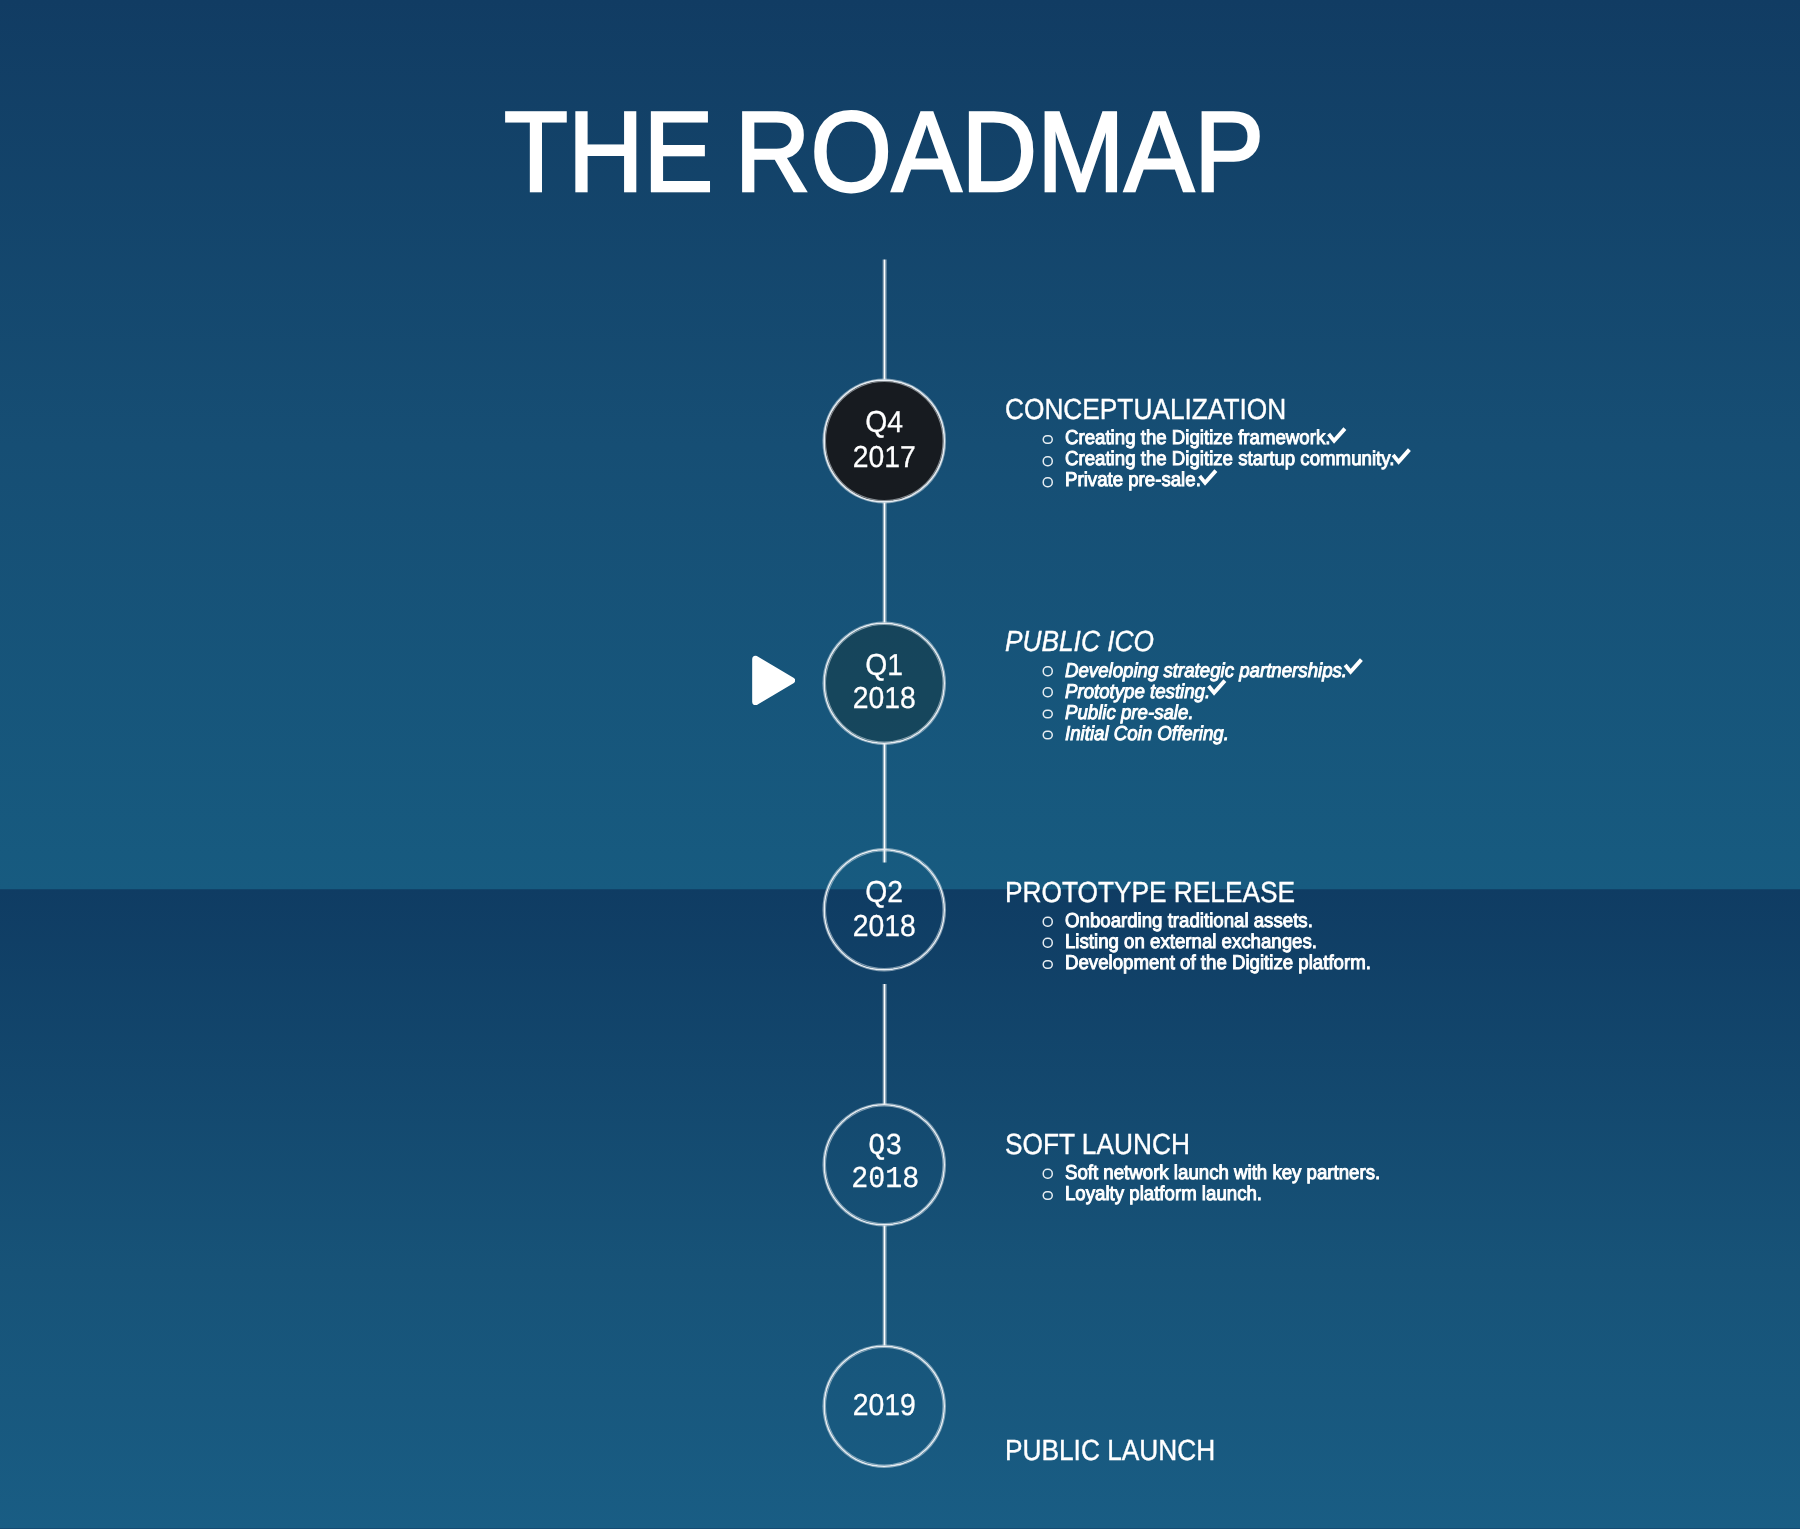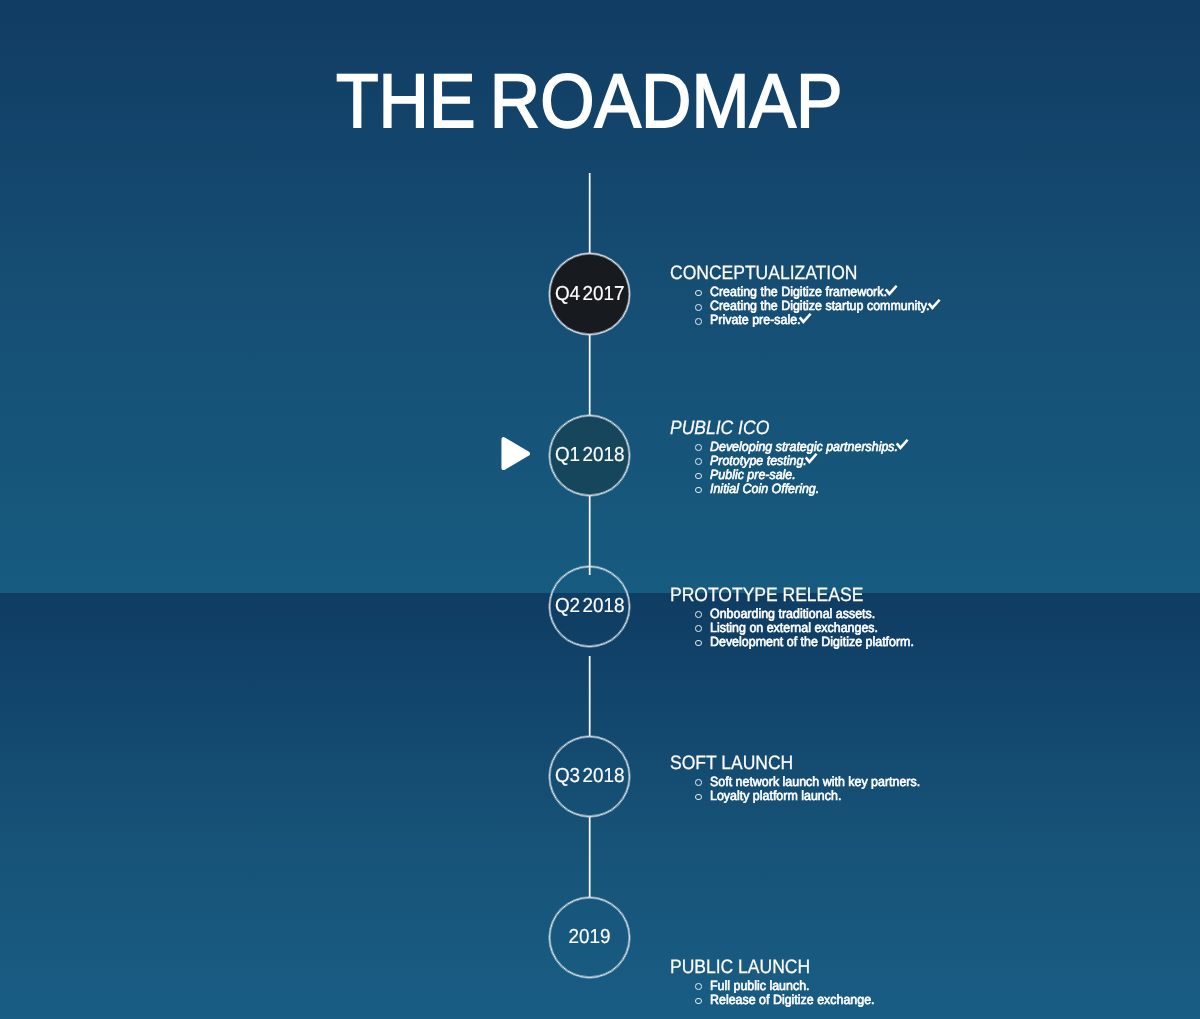--- a/index.html
+++ b/index.html
@@ -27,21 +27,21 @@
     -webkit-text-stroke:1.75px #ffffff;word-spacing:-5.5px;
     transform:scaleX(0.918);transform-origin:left top;
   }
 
   .axis-seg{position:absolute;left:589px;width:1px;background:#ffffff;z-index:1;
          box-shadow:1px 0 0 rgba(255,255,255,0.55), -1px 0 0 rgba(255,255,255,0.18);}
 
   .node{position:absolute;width:81.3px;height:81.3px;border-radius:50%;z-index:3;
         box-sizing:border-box;border:1.3px solid #e8eef3;
         box-shadow:0 0 0 0.7px rgba(226,235,241,0.52), inset 0 0 0 0.7px rgba(226,235,241,0.52);
-        display:flex;flex-direction:row;align-items:center;justify-content:center;
+        display:flex;flex-direction:column;align-items:center;justify-content:center;
         color:#ffffff;font-weight:400;font-size:20.2px;line-height:22.7px;left:549.2px;}
   .node span{display:block;transform:scaleX(0.935);-webkit-text-stroke:0.18px #ffffff;}
   .node.filled{background:#171b20;}
   .node.current{background:rgba(24,30,12,0.27);}
 
   .arrow{position:absolute;left:500.9px;top:437.1px;width:29.4px;height:33.3px;}
 
   
   .block{position:absolute;left:670px;}
   .block h3{margin:0;height:13.6px;font-size:19.4px;font-weight:400;color:#ffffff;line-height:13.6px;
@@ -85,21 +85,21 @@
         <span>2017</span>
       </div>
       <div class="node current" style="top: 414.85px; text-align: center;">
         <span>Q1</span>
         <span>2018</span>
       </div>
       <div class="node" style="top: 566px;">
         <span>Q2</span>
         <span>2018</span>
       </div>
-      <div class="node" style="top: 735.85px;">
+      <div class="node" style="top: 735.85px; font-family: Liberation Mono, monospace;">
         <span>Q3</span>
         <span>2018</span>
       </div>
       <div class="node" style="top: 896.85px;">
         <span>2019</span>
       </div>
     </div>
   <div id="blocks">
       <div class="block" style="top: 267.35px;">
         <h3>CONCEPTUALIZATION</h3>
@@ -174,25 +174,15 @@
             <span class="txt"><span class="lbl" style="margin-right: -15.3px;">Soft network launch with key partners.</span></span>
           </li>
           <li>
             <span class="dot"></span>
             <span class="txt"><span class="lbl" style="margin-right: -9.588px;">Loyalty platform launch.</span></span>
           </li>
         </ul>
       </div>
       <div class="block" style="top: 917.925px; margin-top: 43px;">
         <h3>PUBLIC LAUNCH</h3>
-        <ul class="items">
-          <li>
-            <span class="dot"></span>
-            <span class="txt"><span class="lbl" style="margin-right: -7.276px;">Full public launch.</span></span>
-          </li>
-          <li>
-            <span class="dot"></span>
-            <span class="txt"><span class="lbl" style="margin-right: -12.036px;">Release of Digitize exchange.</span></span>
-          </li>
-        </ul>
       </div>
     </div>
 </div>
 
 </body></html>

